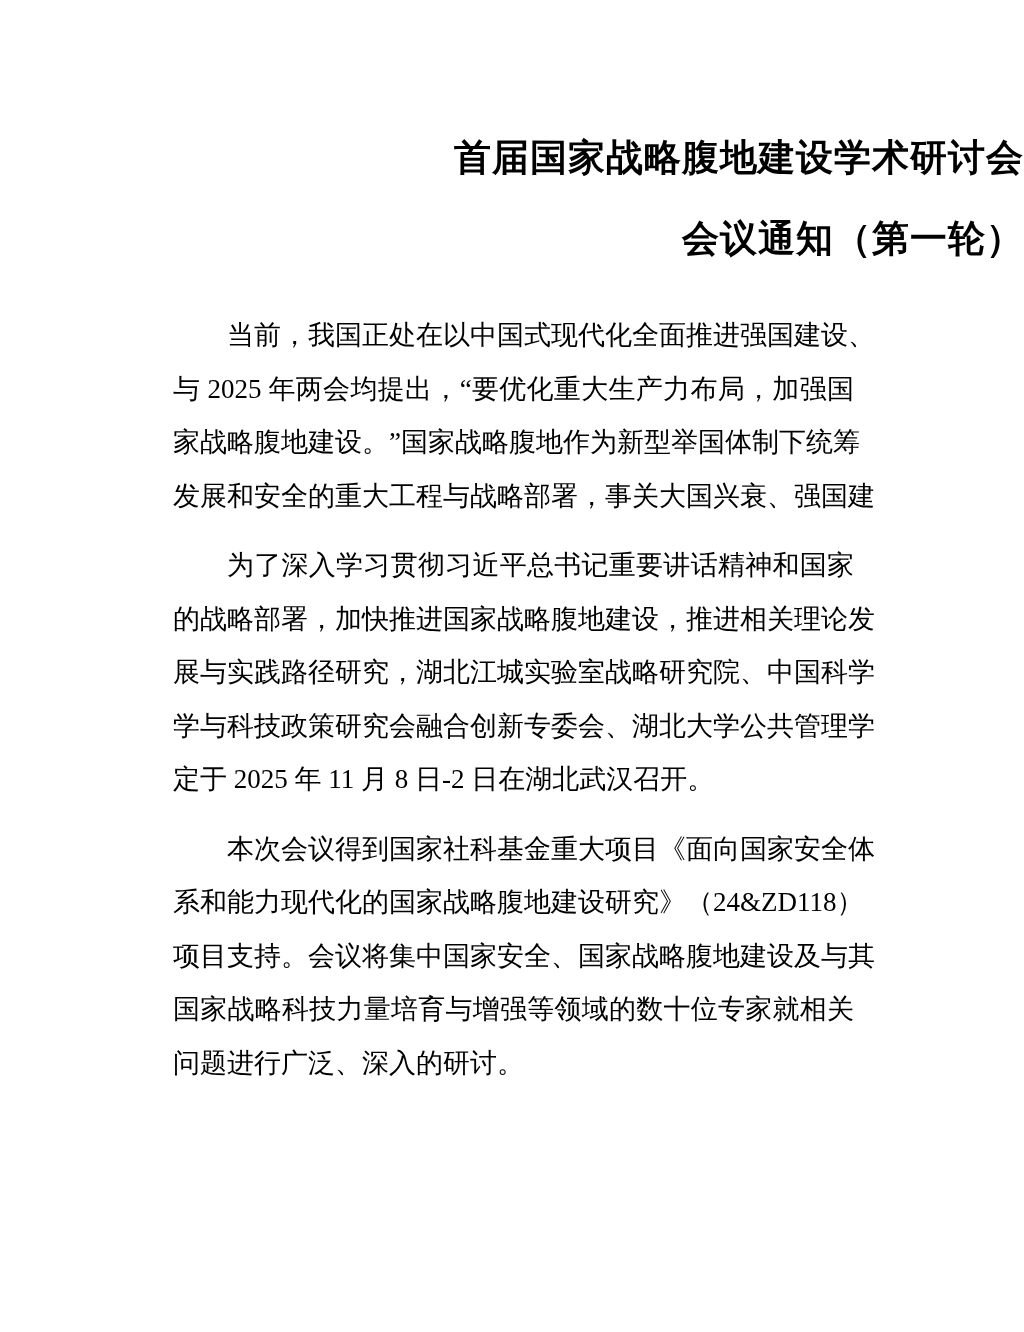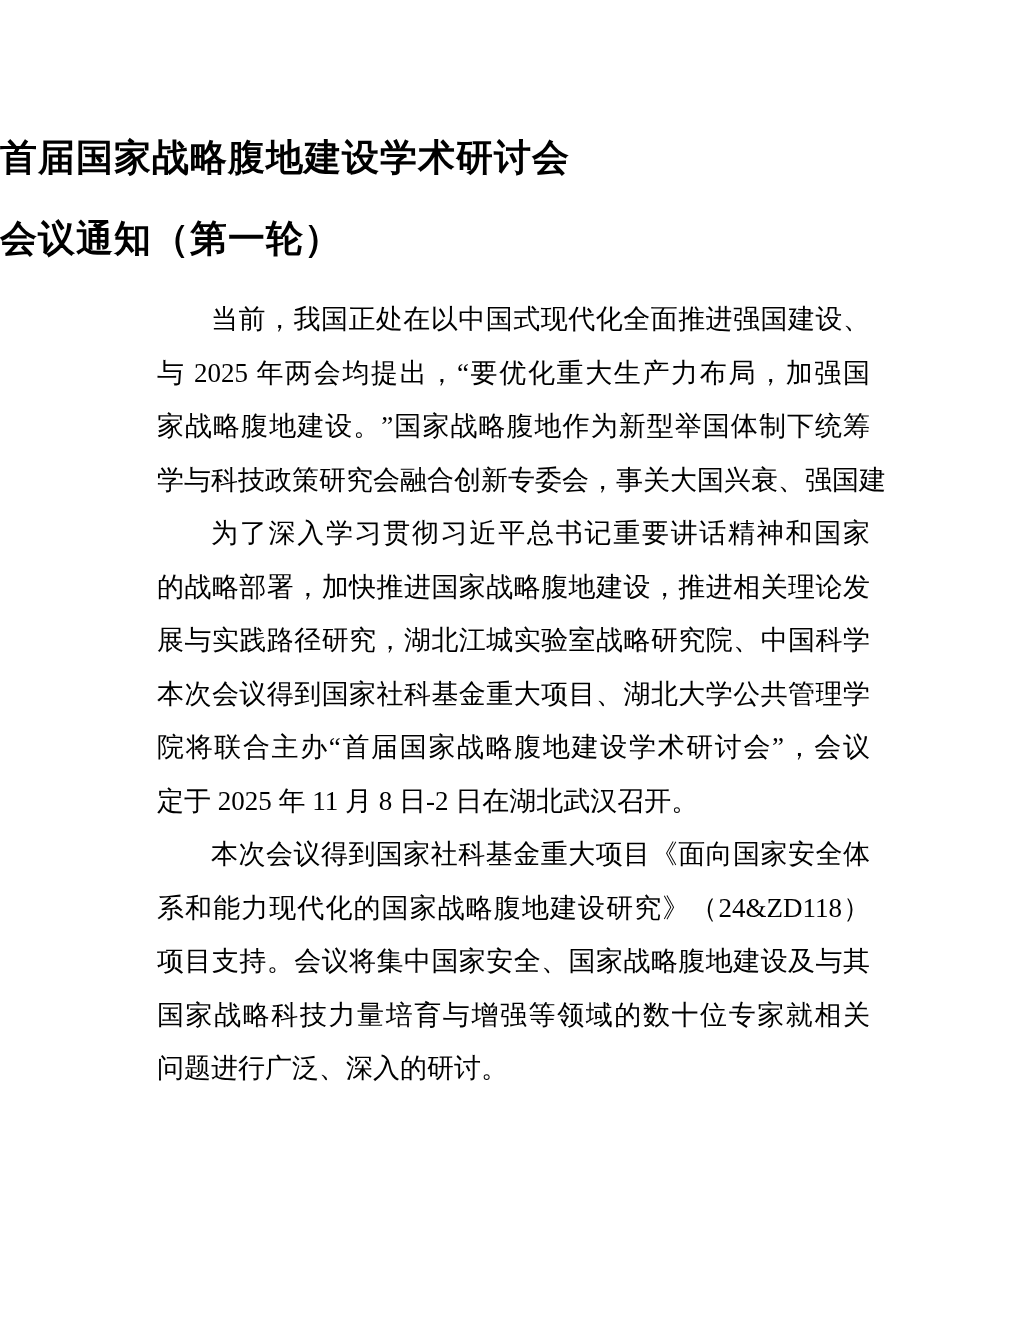--- a/index.html
+++ b/index.html
@@ -13,38 +13,38 @@
     height: 1332px;
     background: #ffffff;
     color: #000000;
     font-family: "Liberation Serif", "DejaVu Serif", serif;
     overflow: hidden;
   }
   .title-line {
     position: absolute;
     left: 0;
     width: 1024px;
-    text-align: left;
+    text-align: right;
     font-weight: 700;
     font-size: 37px;
     line-height: 44px;
     letter-spacing: 1px;
     white-space: nowrap;
   }
   #title-line-1 { top: 136px; }
   #title-line-2 { top: 217px; }
   .body-block {
     position: absolute;
     top: 293px;
     left: 157px;
     width: 713px;
     font-size: 27px;
     line-height: 53.5px;
   }
-  .para { margin: 0; padding: 0; }
+  .para { margin: 16px; padding: 0; }
   .ln {
     height: 53.5px;
     text-align: justify;
     text-align-last: justify;
     overflow: visible;
     white-space: nowrap;
   }
   .ln.first { text-indent: 2em; }
   .ln.end {
     text-align-last: left;
@@ -59,29 +59,28 @@
   <div class="title-line" id="title-line-1">首届国家战略腹地建设学术研讨会</div>
 
   <div class="title-line" id="title-line-2">会议通知（第一轮）</div>
 
   <div class="body-block">
 
     <div class="para">
       <div class="ln first">当前，我国正处在以中国式现代化全面推进强国建设、</div>
       <div class="ln">与 2025 年两会均提出，“要优化重大生产力布局，加强国</div>
       <div class="ln">家战略腹地建设。”国家战略腹地作为新型举国体制下统筹</div>
-      <div class="ln">学与科技政策研究会融合创新专委会，事关大国兴衰、强国建</div>
+      <div class="ln">发展和安全的重大工程与战略部署，事关大国兴衰、强国建</div>
     </div>
 
     <div class="para">
       <div class="ln first">为了深入学习贯彻习近平总书记重要讲话精神和国家</div>
       <div class="ln">的战略部署，加快推进国家战略腹地建设，推进相关理论发</div>
       <div class="ln">展与实践路径研究，湖北江城实验室战略研究院、中国科学</div>
-      <div class="ln">本次会议得到国家社科基金重大项目、湖北大学公共管理学</div>
-      <div class="ln">院将联合主办“首届国家战略腹地建设学术研讨会”，会议</div>
+      <div class="ln">学与科技政策研究会融合创新专委会、湖北大学公共管理学</div>
       <div class="ln end">定于 2025 年 11 月 8 日-2 日在湖北武汉召开。</div>
     </div>
 
     <div class="para">
       <div class="ln first">本次会议得到国家社科基金重大项目《面向国家安全体</div>
       <div class="ln">系和能力现代化的国家战略腹地建设研究》（24&amp;ZD118）</div>
       <div class="ln">项目支持。会议将集中国家安全、国家战略腹地建设及与其</div>
       <div class="ln">国家战略科技力量培育与增强等领域的数十位专家就相关</div>
       <div class="ln end">问题进行广泛、深入的研讨。</div>
     </div>

